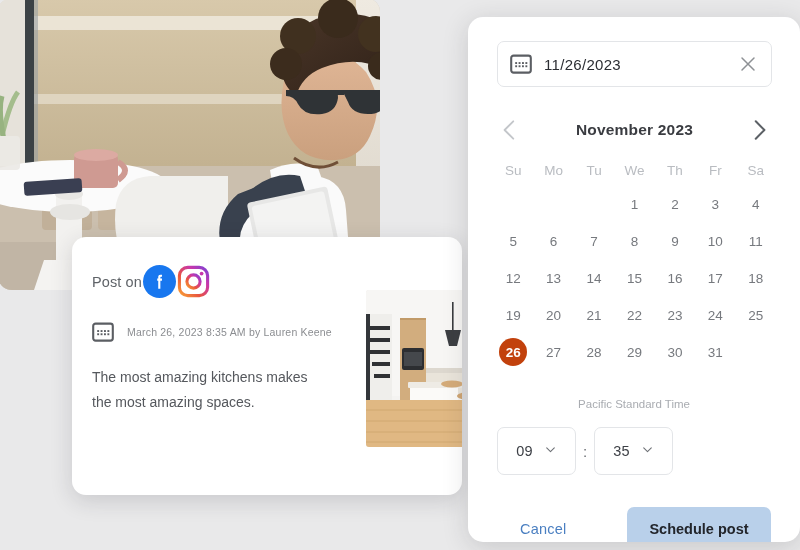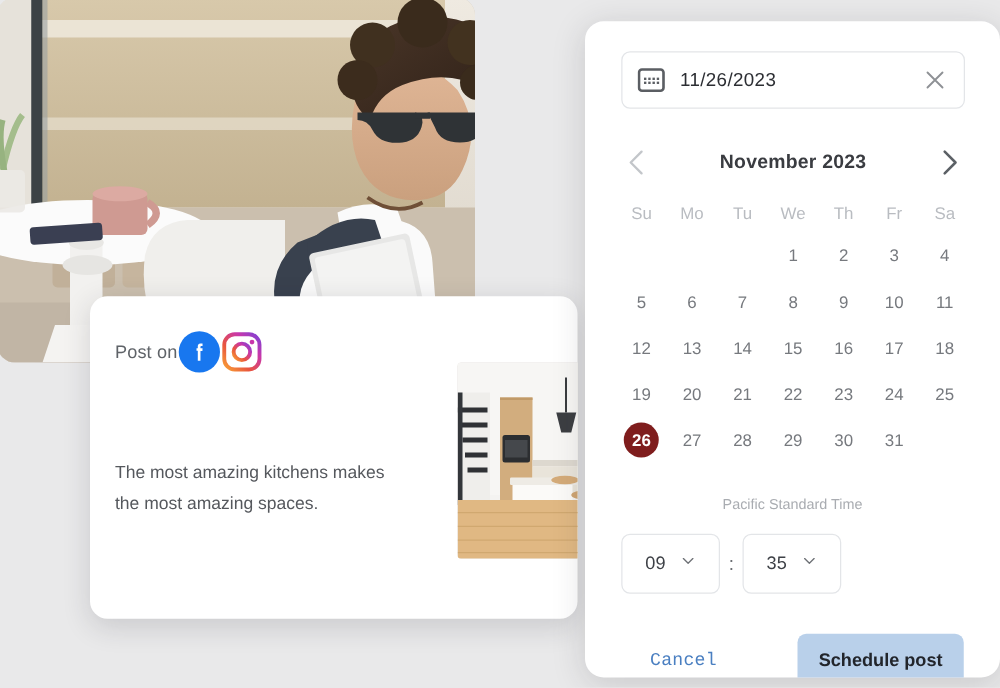--- a/index.html
+++ b/index.html
@@ -122,21 +122,21 @@
   }
   .day {
     height: 32px; display: flex; align-items: center; justify-content: center;
     font-size: 13.5px; color: #76797e; cursor: pointer;
   }
   .day.empty { cursor: default; }
   .day .pill {
     width: 28px; height: 28px; border-radius: 50%;
     display: flex; align-items: center; justify-content: center;
   }
-  .day.selected .pill { background: #7f1d1d; color: #fff; font-weight: bold; }
+  .day.selected .pill { background: #c2410c; color: #fff; font-weight: bold; }
 
   .tz {
     position: absolute; left: 0; top: 381px; width: 332px;
     text-align: center; font-size: 11.5px; color: #a9acb1;
   }
 
   .time-row {
     position: absolute; left: 29px; top: 410px;
     width: 275px; height: 48px;
     display: flex; align-items: center;
@@ -153,25 +153,25 @@
   .sel-mer  { width: 79px; margin-left: auto; }
   .sel-val { font-size: 14.5px; color: #3d4046; letter-spacing: .3px; }
   .colon { width: 18px; text-align: center; font-size: 15px; color: #6b6e73; }
 
   .footer {
     position: absolute; left: 0; top: 482px; width: 332px; height: 60px;
     display: flex; align-items: center;
   }
   .cancel-btn {
     margin-left: 52px;
-    font-size: 14.5px; color: #4a7fc1; cursor: pointer; letter-spacing: .2px; font-family: Liberation Mono, monospace;
+    font-size: 14.5px; color: #4a7fc1; cursor: pointer; letter-spacing: .2px;
   }
   .schedule-btn {
     margin-left: auto; margin-right: 29px;
-    width: 133px; height: 44px;
+    width: 144px; height: 44px;
     background: #b9d0ea; border: none; border-radius: 7px;
     font-family: "Liberation Sans", sans-serif;
     font-size: 14.5px; font-weight: bold; color: #22252b;
     cursor: pointer;
   }
 </style>
 </head>
 <body>
 
 <div id="stage">
@@ -285,20 +285,39 @@
               <stop offset="100%" stop-color="#7b42d6"></stop>
             </linearGradient>
           </defs>
           <rect x="2.4" y="2.4" width="28.2" height="28.2" rx="8.4" fill="none" stroke="url(#iggrad)" stroke-width="3.1"></rect>
           <circle cx="16.5" cy="16.5" r="6.6" fill="none" stroke="url(#iggrad)" stroke-width="3.1"></circle>
           <circle cx="24.6" cy="8.6" r="1.9" fill="#c837ab"></circle>
         </svg>
       </span>
     </div>
 
+    <div class="meta-row">
+      <span class="cal-mini">
+        <svg viewBox="0 0 22 22" aria-hidden="true">
+          <rect x="1.2" y="2.6" width="19.6" height="17" rx="2.4" fill="none" stroke="#5b5e63" stroke-width="2.1"></rect>
+          <rect x="3.6" y="7.4" width="14.8" height="9.4" fill="#ffffff"></rect>
+          <g fill="#5b5e63">
+            <rect x="5.2" y="9.1" width="1.9" height="1.9"></rect>
+              <rect x="8.6" y="9.1" width="1.9" height="1.9"></rect>
+            <rect x="12" y="9.1" width="1.9" height="1.9"></rect>
+              <rect x="15.4" y="9.1" width="1.9" height="1.9"></rect>
+            <rect x="5.2" y="12.3" width="1.9" height="1.9"></rect>
+              <rect x="8.6" y="12.3" width="1.9" height="1.9"></rect>
+            <rect x="12" y="12.3" width="1.9" height="1.9"></rect>
+              <rect x="15.4" y="12.3" width="1.9" height="1.9"></rect>
+          </g>
+        </svg>
+      </span>
+      <span class="meta-text">March 26, 2023 8:35 AM by Lauren Keene</span>
+    </div>
 
     <div class="post-body">
       <div>The most amazing kitchens makes</div>
       <div>the most amazing spaces.</div>
     </div>
 
     <div class="thumb">
       <svg viewBox="0 0 124 157" preserveAspectRatio="xMidYMid slice">
         <rect width="124" height="157" fill="#f4f3f1"></rect>
         <rect x="0" y="0" width="124" height="106" fill="#f7f6f4"></rect>

